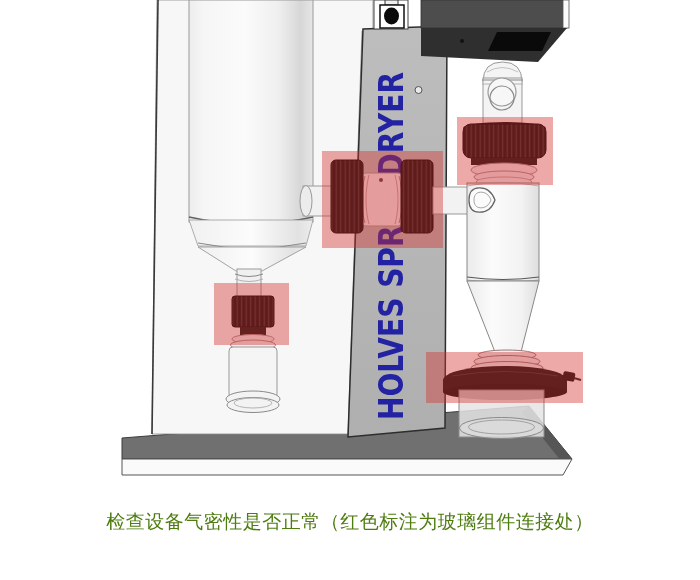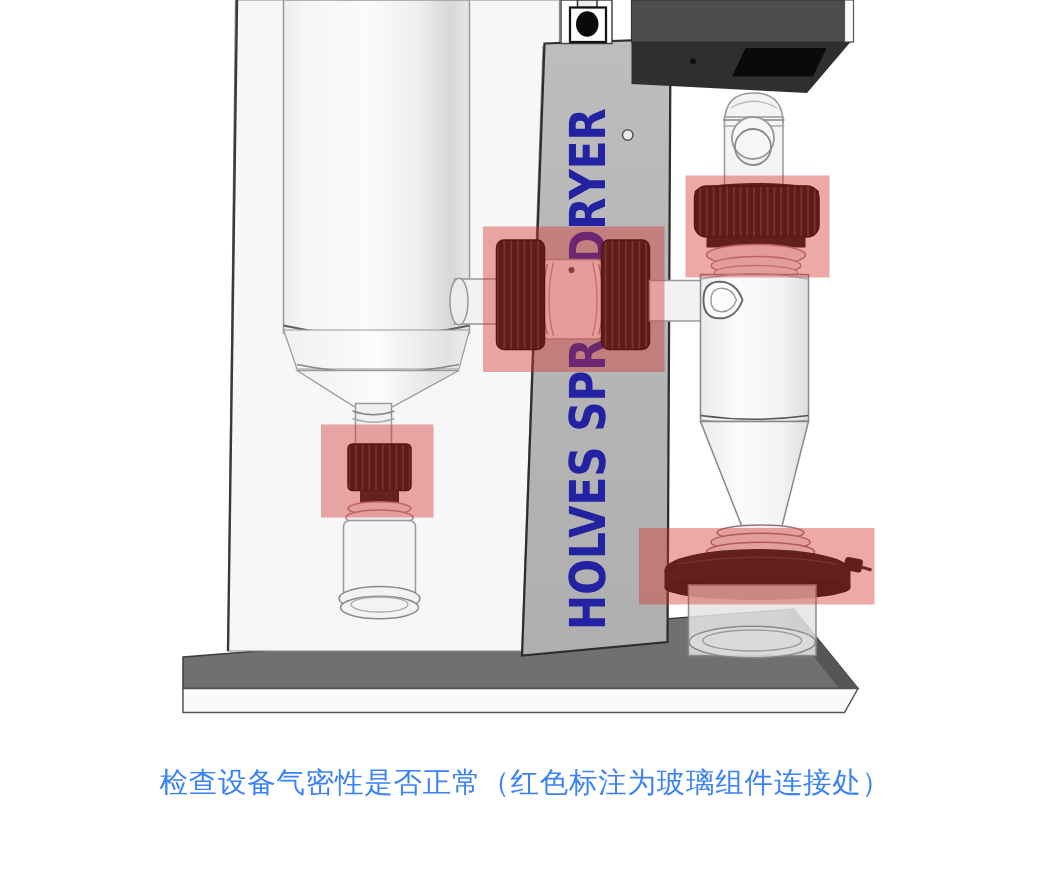--- a/index.html
+++ b/index.html
@@ -161,15 +161,15 @@
   </g>
 
   <g>
     <rect x="214" y="283" width="75" height="62" fill="#d32f2f" fill-opacity="0.42"></rect>
     <rect x="322" y="151" width="121" height="97" fill="#d32f2f" fill-opacity="0.42"></rect>
     <rect x="457" y="117" width="96" height="68" fill="#d32f2f" fill-opacity="0.42"></rect>
     <rect x="426" y="352" width="157" height="51" fill="#d32f2f" fill-opacity="0.42"></rect>
   </g>
 </svg>
 
-<div class="caption" style="color: #3b82f6;">检查设备气密性是否正常（红色标注为玻璃组件连接处）</div>
+<div class="caption" style="color: #4d7c0f;">检查设备气密性是否正常（红色标注为玻璃组件连接处）</div>
 
 </div>
 
 </body></html>

